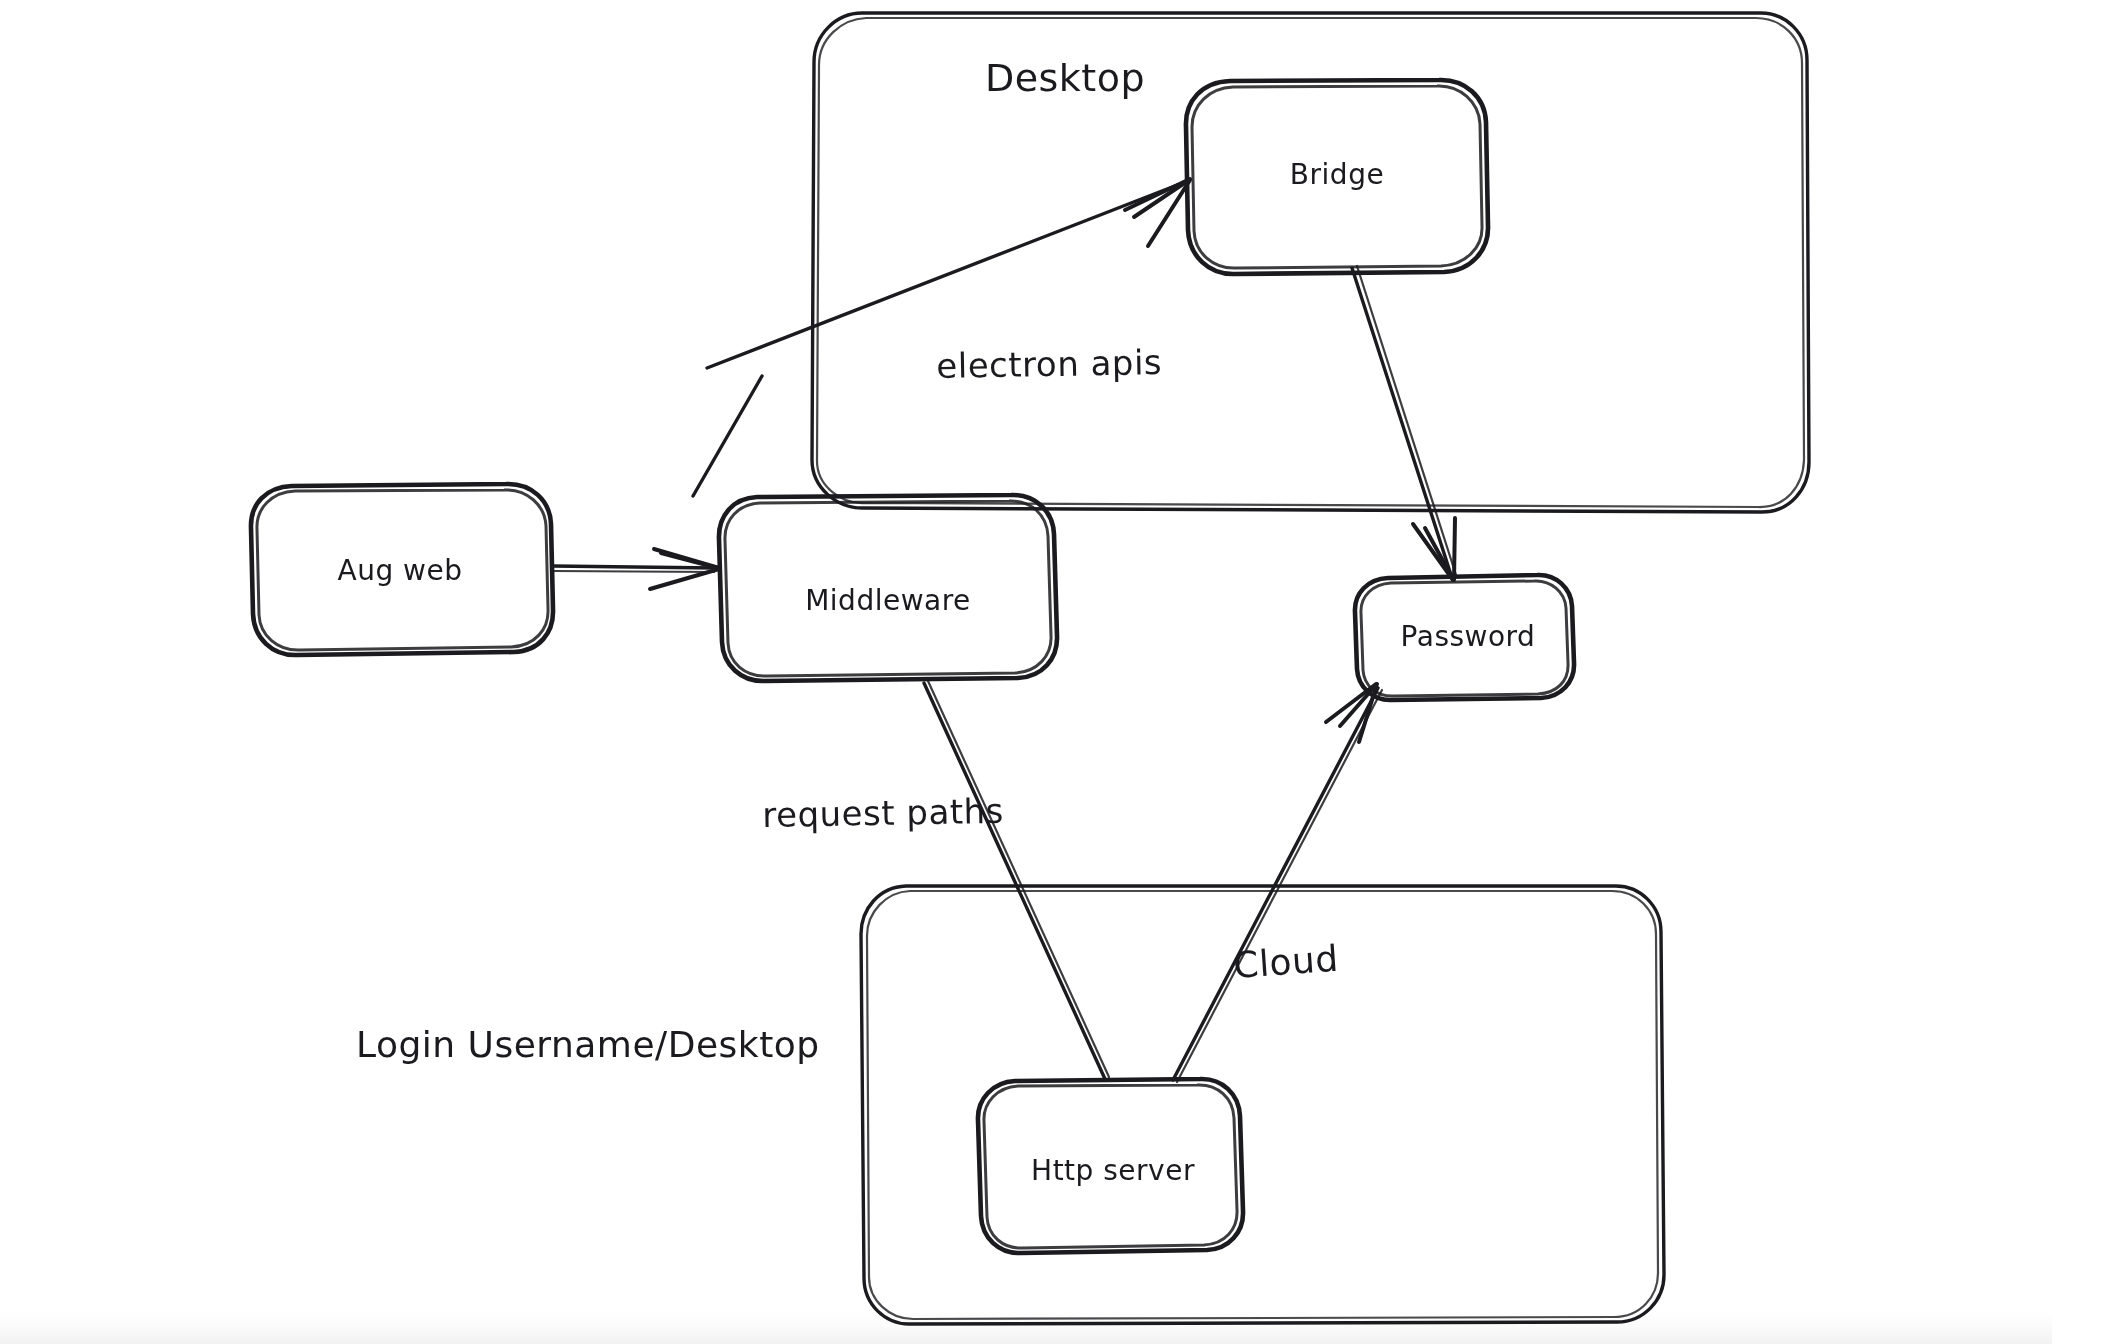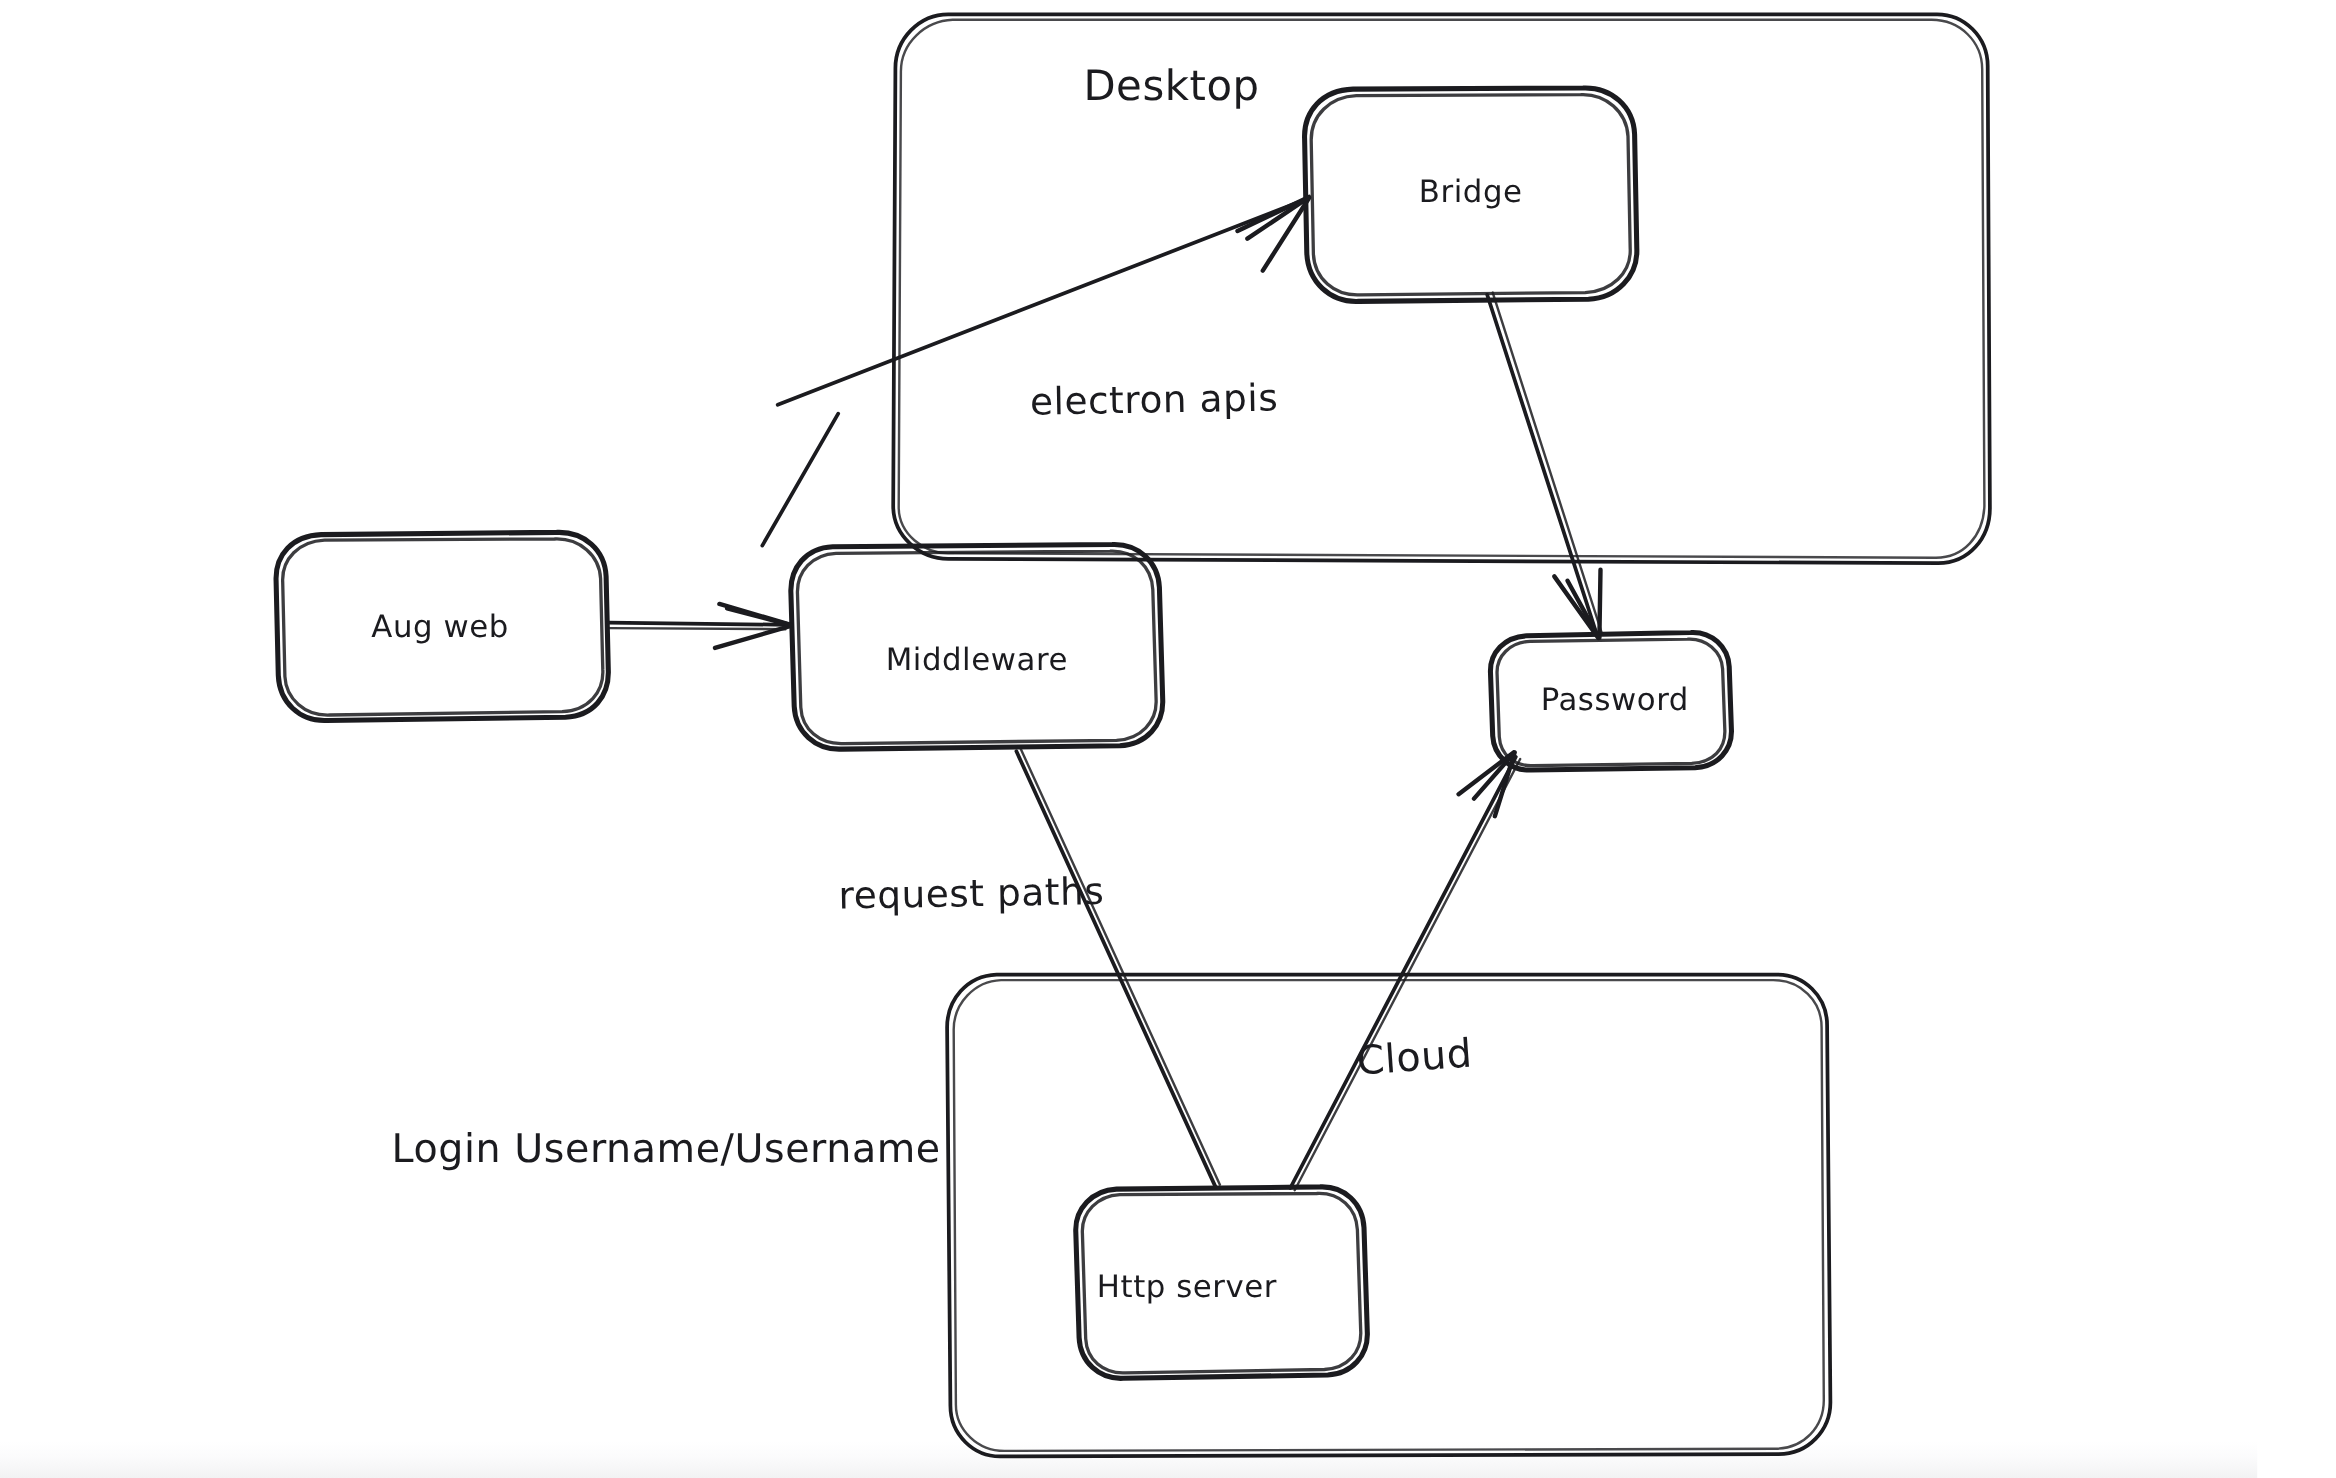--- a/index.html
+++ b/index.html
@@ -196,22 +196,22 @@
   <div class="edge-label" style="left:1232px; top:945px; font-size:36px; transform: rotate(-4deg);">Cloud</div>
 
   <div class="node-label ctr" style="left:400px; top:570px;">Aug web</div>
 
   <div class="node-label ctr" style="left:888px; top:600px;">Middleware</div>
 
   <div class="node-label ctr" style="left:1337px; top:174px;">Bridge</div>
 
   <div class="node-label ctr" style="left:1468px; top:636px;">Password</div>
 
-  <div class="node-label ctr" style="left:1079px; top:1170px;">Http server</div>
+  <div class="node-label ctr" style="left:1113px; top:1170px;">Http server</div>
 
   <div class="edge-label" style="left:936px; top:346px; transform: rotate(-1deg);">electron apis</div>
 
   <div class="edge-label" style="left:762px; top:795px; transform: rotate(-1deg);">request paths</div>
 
 
-  <div class="note-line" style="left:356px; top:1024px;">Login Username/Username</div>
+  <div class="note-line" style="left:356px; top:1024px;">Login Username/Desktop</div>
 
 </div>
 
 </body></html>

